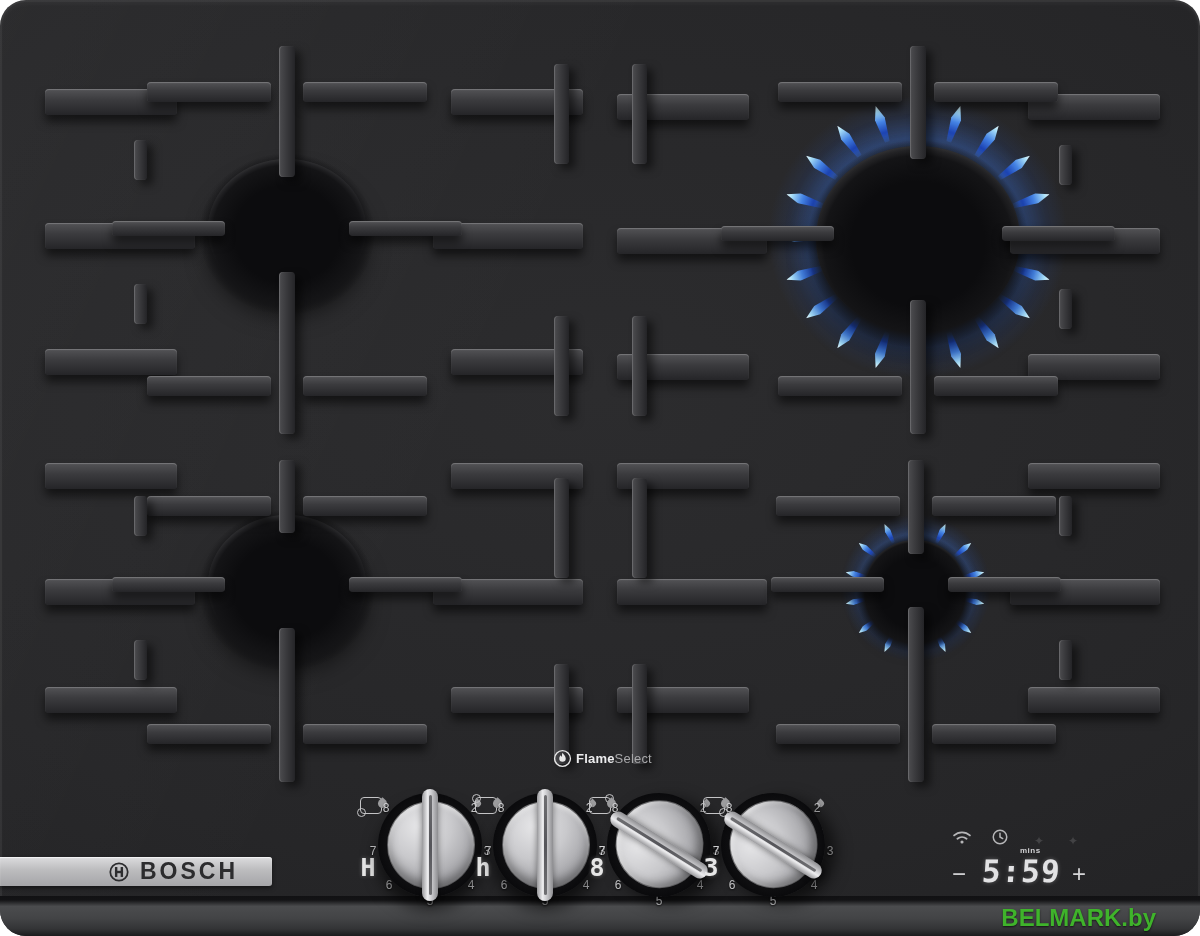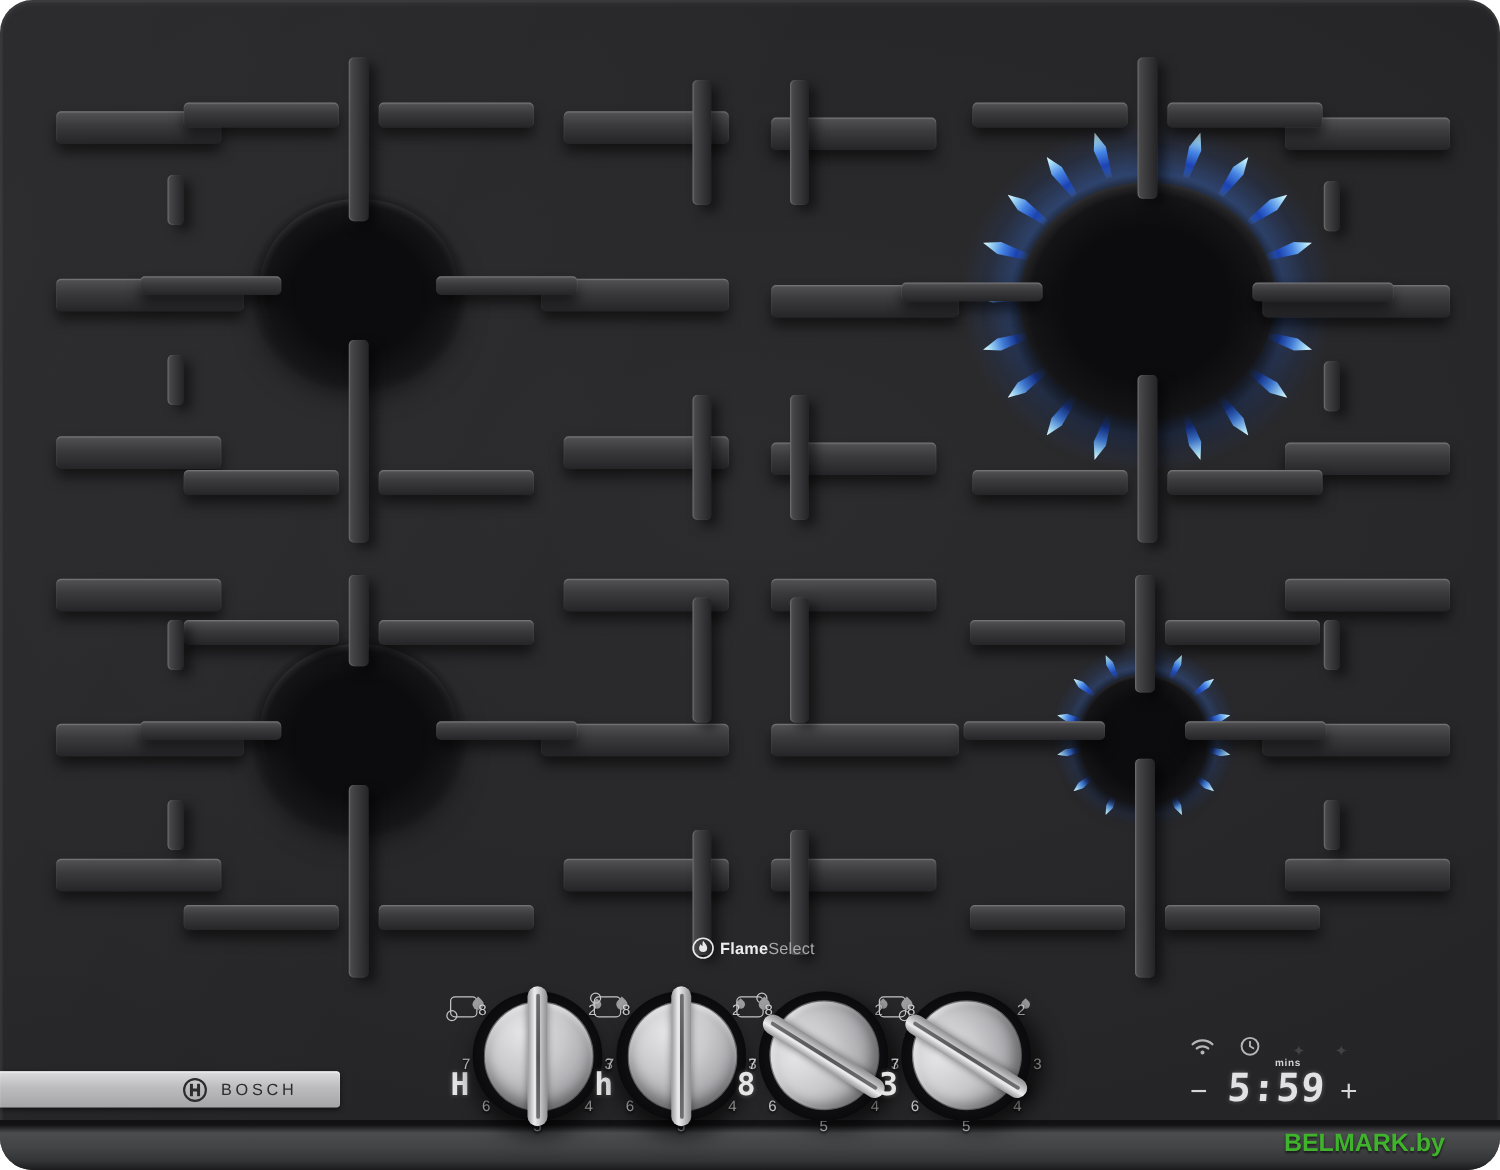--- a/index.html
+++ b/index.html
@@ -90,26 +90,26 @@
   
   #flameselect{position:absolute;left:553px;top:749px;z-index:6;display:flex;align-items:center;gap:4px;}
   #flameselect .fs-text{font-size:13px;letter-spacing:.2px;}
   #fs-bold{color:#ececee;font-weight:bold;}
   #fs-light{color:#a8a8aa;}
   #bosch-strip{position:absolute;left:0;top:857px;width:272px;height:29px;z-index:7;
          background:linear-gradient(180deg,#dcdcde 0%,#bcbcbe 45%,#a5a5a8 100%);
          border-radius:0 3px 3px 0;display:flex;align-items:center;justify-content:flex-end;
          gap:10px;padding-right:34px;box-sizing:border-box;
          box-shadow:0 2px 4px rgba(0,0,0,.5), inset 0 1px 1px rgba(255,255,255,.7);}
-  #bosch-text{font-size:13px;font-weight:normal;letter-spacing:3px;color:#2c2c2e;}
+  #bosch-text{font-size:23px;font-weight:bold;letter-spacing:3px;color:#2c2c2e;}
 
   
   #front-panel{position:absolute;left:0;top:896px;width:1200px;height:40px;z-index:5;
          background:linear-gradient(180deg,#111113 0%,#131315 10%,#4b4c4e 26%,#434446 55%,#333436 82%,#1b1b1d 100%);}
-  #watermark{position:absolute;right:44px;top:8px;font-size:20px;font-weight:bold;color:#3fb32b;
+  #watermark{position:absolute;right:44px;top:8px;font-size:24px;font-weight:bold;color:#3fb32b;
          text-shadow:0 1px 2px rgba(0,0,0,.65);}
 </style>
 </head>
 <body>
 
 <div id="hob">
 
   <div class="glow" style="left:748px;top:77px;width:340px;height:320px;
               background:radial-gradient(closest-side, rgba(40,90,220,0) 44%, rgba(62,122,240,.30) 62%, rgba(40,90,200,.12) 76%, rgba(40,90,200,0) 88%);"></div>
   <div class="glow" style="left:833px;top:506px;width:166px;height:164px;

